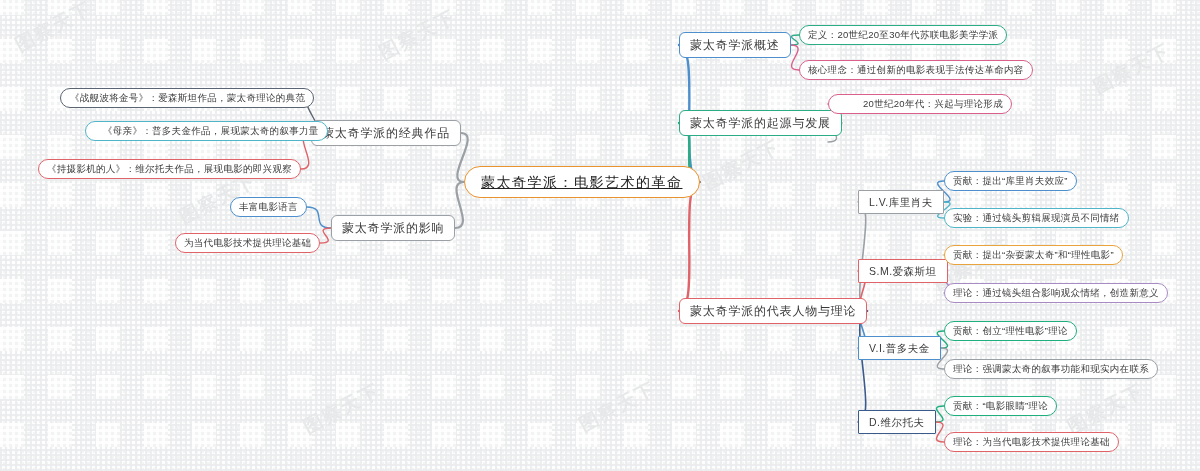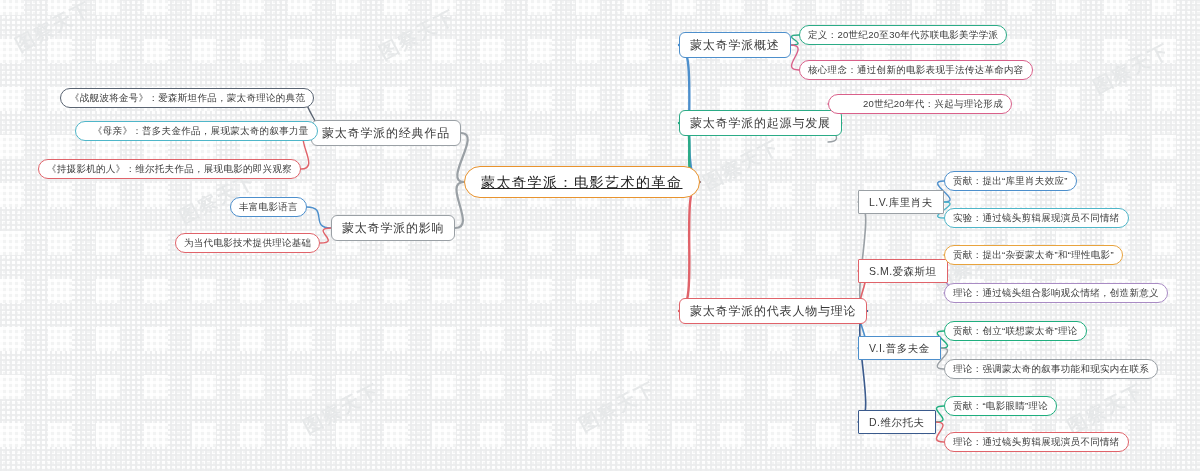--- a/index.html
+++ b/index.html
@@ -137,35 +137,35 @@
 
   <div class="node lvl1" id="n-classics" style="left: 311px; top: 120px; border-color: rgb(154, 160, 165);">蒙太奇学派的经典作品</div>
   <div class="node lvl1" id="n-influence" style="left: 331px; top: 215px; border-color: rgb(154, 160, 165);">蒙太奇学派的影响</div>
 
   <div class="node leaf" id="l-ov-0" style="left: 799px; top: 25px; border-color: rgb(43, 171, 134);">定义：20世纪20至30年代苏联电影美学学派</div>
   <div class="node leaf" id="l-ov-1" style="left: 799px; top: 60px; border-color: rgb(217, 96, 138);">核心理念：通过创新的电影表现手法传达革命内容</div>
 
   <div class="node leaf" id="l-or-0" style="left: 828px; top: 94px; border-color: rgb(217, 96, 138); padding-left: 34px;">20世纪20年代：兴起与理论形成</div>
 
   <div class="node leaf" id="l-cl-0" style="left: 60px; top: 88px; border-color: rgb(90, 100, 114); padding-left: 9px;">《战舰波将金号》：爱森斯坦作品，蒙太奇理论的典范</div>
-  <div class="node leaf" id="l-cl-1" style="left: 75px; top: 121px; border-color: rgb(79, 182, 201); padding-left: 17px;">《母亲》：普多夫金作品，展现蒙太奇的叙事力量</div>
+  <div class="node leaf" id="l-cl-1" style="left: 85px; top: 121px; border-color: rgb(79, 182, 201); padding-left: 17px;">《母亲》：普多夫金作品，展现蒙太奇的叙事力量</div>
   <div class="node leaf" id="l-cl-2" style="left: 38px; top: 159px; border-color: rgb(224, 99, 106);">《持摄影机的人》：维尔托夫作品，展现电影的即兴观察</div>
 
   <div class="node leaf" id="l-in-0" style="left: 230px; top: 197px; border-color: rgb(77, 143, 204);">丰富电影语言</div>
   <div class="node leaf" id="l-in-1" style="left: 175px; top: 233px; border-color: rgb(224, 99, 106);">为当代电影技术提供理论基础</div>
 
   <div class="node person" id="p-0" style="left: 858px; top: 190px; border-color: rgb(154, 160, 165);">L.V.库里肖夫</div>
   <div class="node person" id="p-1" style="left: 858px; top: 259px; border-color: rgb(224, 99, 106);">S.M.爱森斯坦</div>
   <div class="node person" id="p-2" style="left: 858px; top: 336px; border-color: rgb(77, 143, 204);">V.I.普多夫金</div>
   <div class="node person" id="p-3" style="left: 858px; top: 410px; border-color: rgb(58, 90, 140);">D.维尔托夫</div>
 
   <div class="node leaf" id="l-p0-0" style="left: 944px; top: 171px; border-color: rgb(77, 143, 204);">贡献：提出“库里肖夫效应”</div>
   <div class="node leaf" id="l-p0-1" style="left: 944px; top: 208px; border-color: rgb(79, 182, 201);">实验：通过镜头剪辑展现演员不同情绪</div>
 
   <div class="node leaf" id="l-p1-0" style="left: 944px; top: 245px; border-color: rgb(232, 163, 61);">贡献：提出“杂耍蒙太奇”和“理性电影”</div>
   <div class="node leaf" id="l-p1-1" style="left: 944px; top: 283px; border-color: rgb(169, 139, 196);">理论：通过镜头组合影响观众情绪，创造新意义</div>
 
-  <div class="node leaf" id="l-p2-0" style="left: 944px; top: 321px; border-color: rgb(31, 174, 126);">贡献：创立“联想蒙太奇”理论</div>
+  <div class="node leaf" id="l-p2-0" style="left: 944px; top: 321px; border-color: rgb(31, 174, 126);">贡献：创立“理性电影”理论</div>
   <div class="node leaf" id="l-p2-1" style="left: 944px; top: 359px; border-color: rgb(154, 160, 165);">理论：强调蒙太奇的叙事功能和现实内在联系</div>
 
   <div class="node leaf" id="l-p3-0" style="left: 944px; top: 396px; border-color: rgb(31, 174, 126);">贡献：“电影眼睛”理论</div>
-  <div class="node leaf" id="l-p3-1" style="left: 944px; top: 432px; border-color: rgb(224, 99, 106);">理论：通过镜头剪辑展现演员不同情绪</div>
+  <div class="node leaf" id="l-p3-1" style="left: 944px; top: 432px; border-color: rgb(224, 99, 106);">理论：为当代电影技术提供理论基础</div>
 </div>
 
 </body></html>

